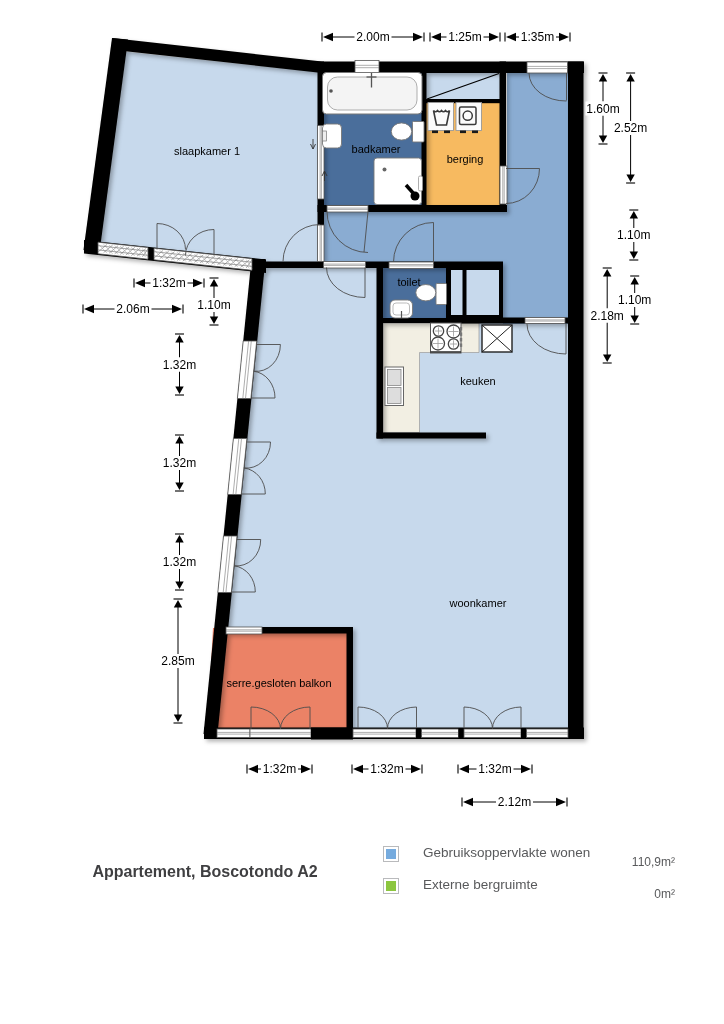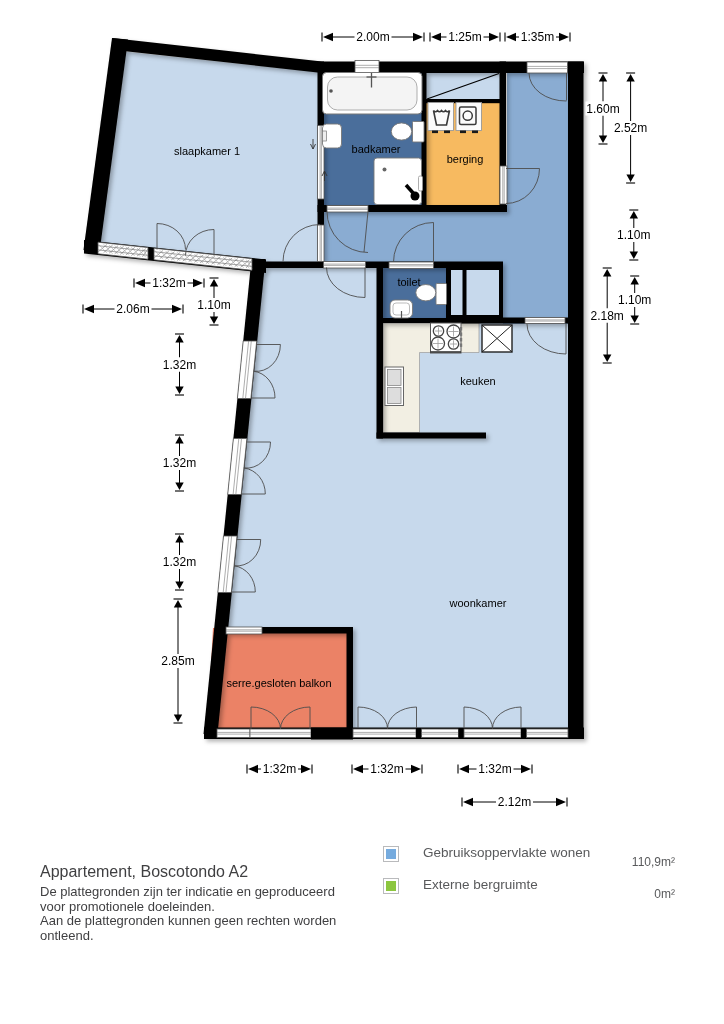--- a/index.html
+++ b/index.html
@@ -1,16 +1,16 @@
 <!DOCTYPE html>
 <html><head><meta charset="utf-8">
 <style>
 html,body{margin:0;padding:0;background:#fff;width:724px;height:1024px;overflow:hidden;}
 .footer{position:absolute;left:40px;top:863px;width:330px;font-family:"Liberation Sans",sans-serif;color:#3f3f41;}
-.footer h1{font-size:16px;margin:0 0 4px 0;font-weight:normal;letter-spacing:0px;}
+.footer h1{font-size:16px;margin:0 0 4px 0;font-weight:bold;letter-spacing:0px;text-align:center;}
 .footer p{font-size:13px;margin:0;line-height:14.6px;}
 .legend{position:absolute;left:383px;top:844px;width:292px;font-family:"Liberation Sans",sans-serif;color:#58595b;}
 .lrow{position:relative;height:32px;}
 .sq{position:absolute;left:0;top:2px;width:14px;height:14px;border:1px solid #b9babc;background:#fff;}
 .sq i{position:absolute;left:2px;top:2px;width:10px;height:10px;display:block;}
 .lbl{position:absolute;left:40px;top:1px;font-size:13.5px;}
 .val{position:absolute;right:0;top:11px;font-size:12px;}
 </style></head>
 <body>
 <svg width="724" height="1024" viewBox="0 0 724 1024">
@@ -433,24 +433,20 @@
 <polygon points="634.7,277.0 630.5,284.5 638.9,284.5" fill="#000"></polygon>
 <polygon points="634.7,323.0 630.5,315.5 638.9,315.5" fill="#000"></polygon>
 <line x1="634.7" y1="284.0" x2="634.7" y2="293.0" stroke="#000" stroke-width="1"></line>
 <line x1="634.7" y1="307.0" x2="634.7" y2="316.0" stroke="#000" stroke-width="1"></line>
 <rect x="617.2" y="293.0" width="35.0" height="14.0" fill="#fff"></rect>
 <text x="634.7" y="304.0" font-family="Liberation Sans, sans-serif" font-size="12" text-anchor="middle" font-weight="normal" fill="#000">1.10m</text>
 </g>
 </svg>
 <div class="footer">
 <h1>Appartement, Boscotondo A2</h1>
-<p>De plattegronden zijn ter indicatie en geproduceerd<br>
-voor promotionele doeleinden.<br>
-Aan de plattegronden kunnen geen rechten worden<br>
-ontleend.</p>
 </div>
 <div class="legend">
 <div class="lrow">
       <span class="sq">
         <i style="background:#76abde"></i>
       </span>
       <span class="lbl">Gebruiksoppervlakte wonen</span>
       <span class="val">110,9m²</span>
     </div>
 <div class="lrow">

